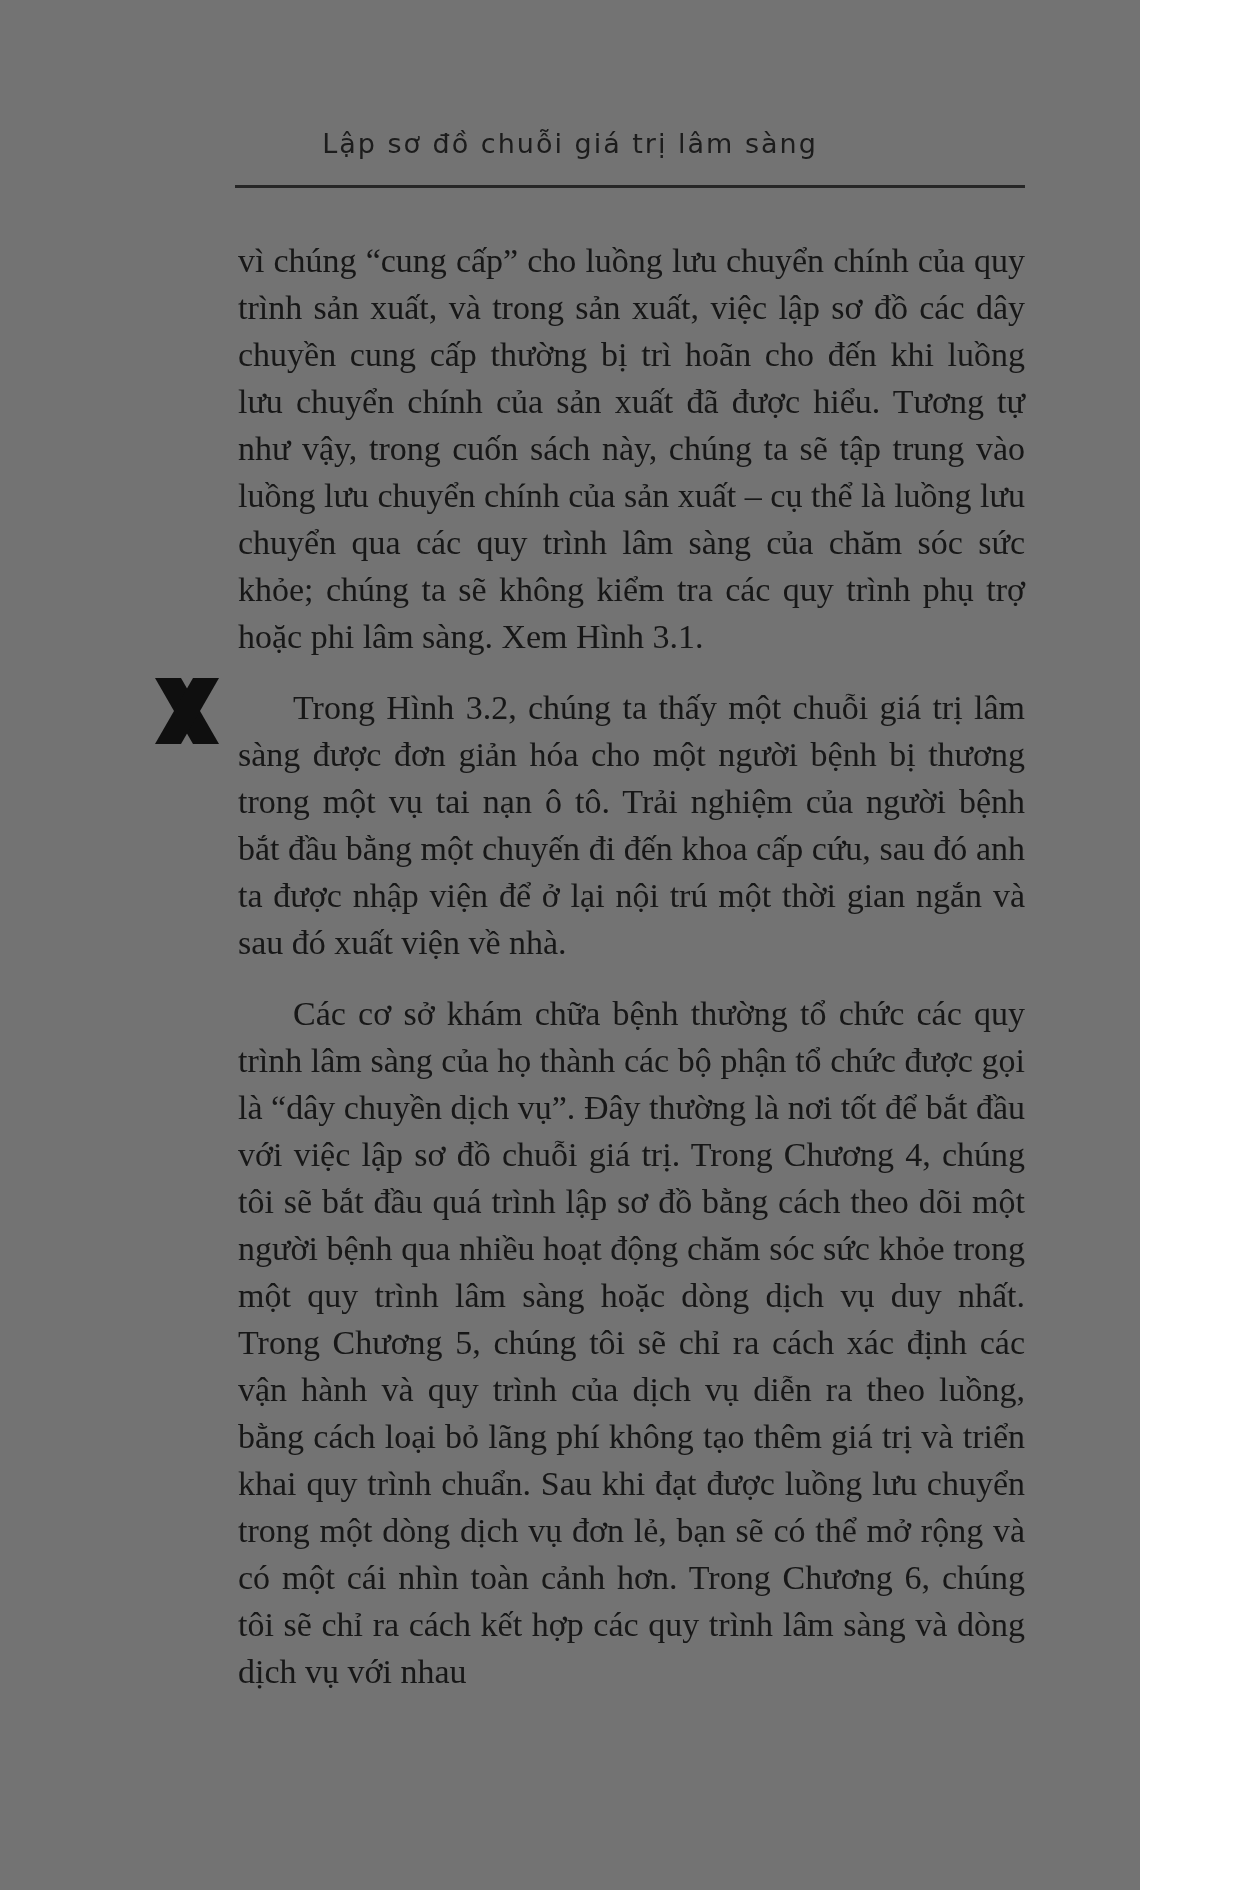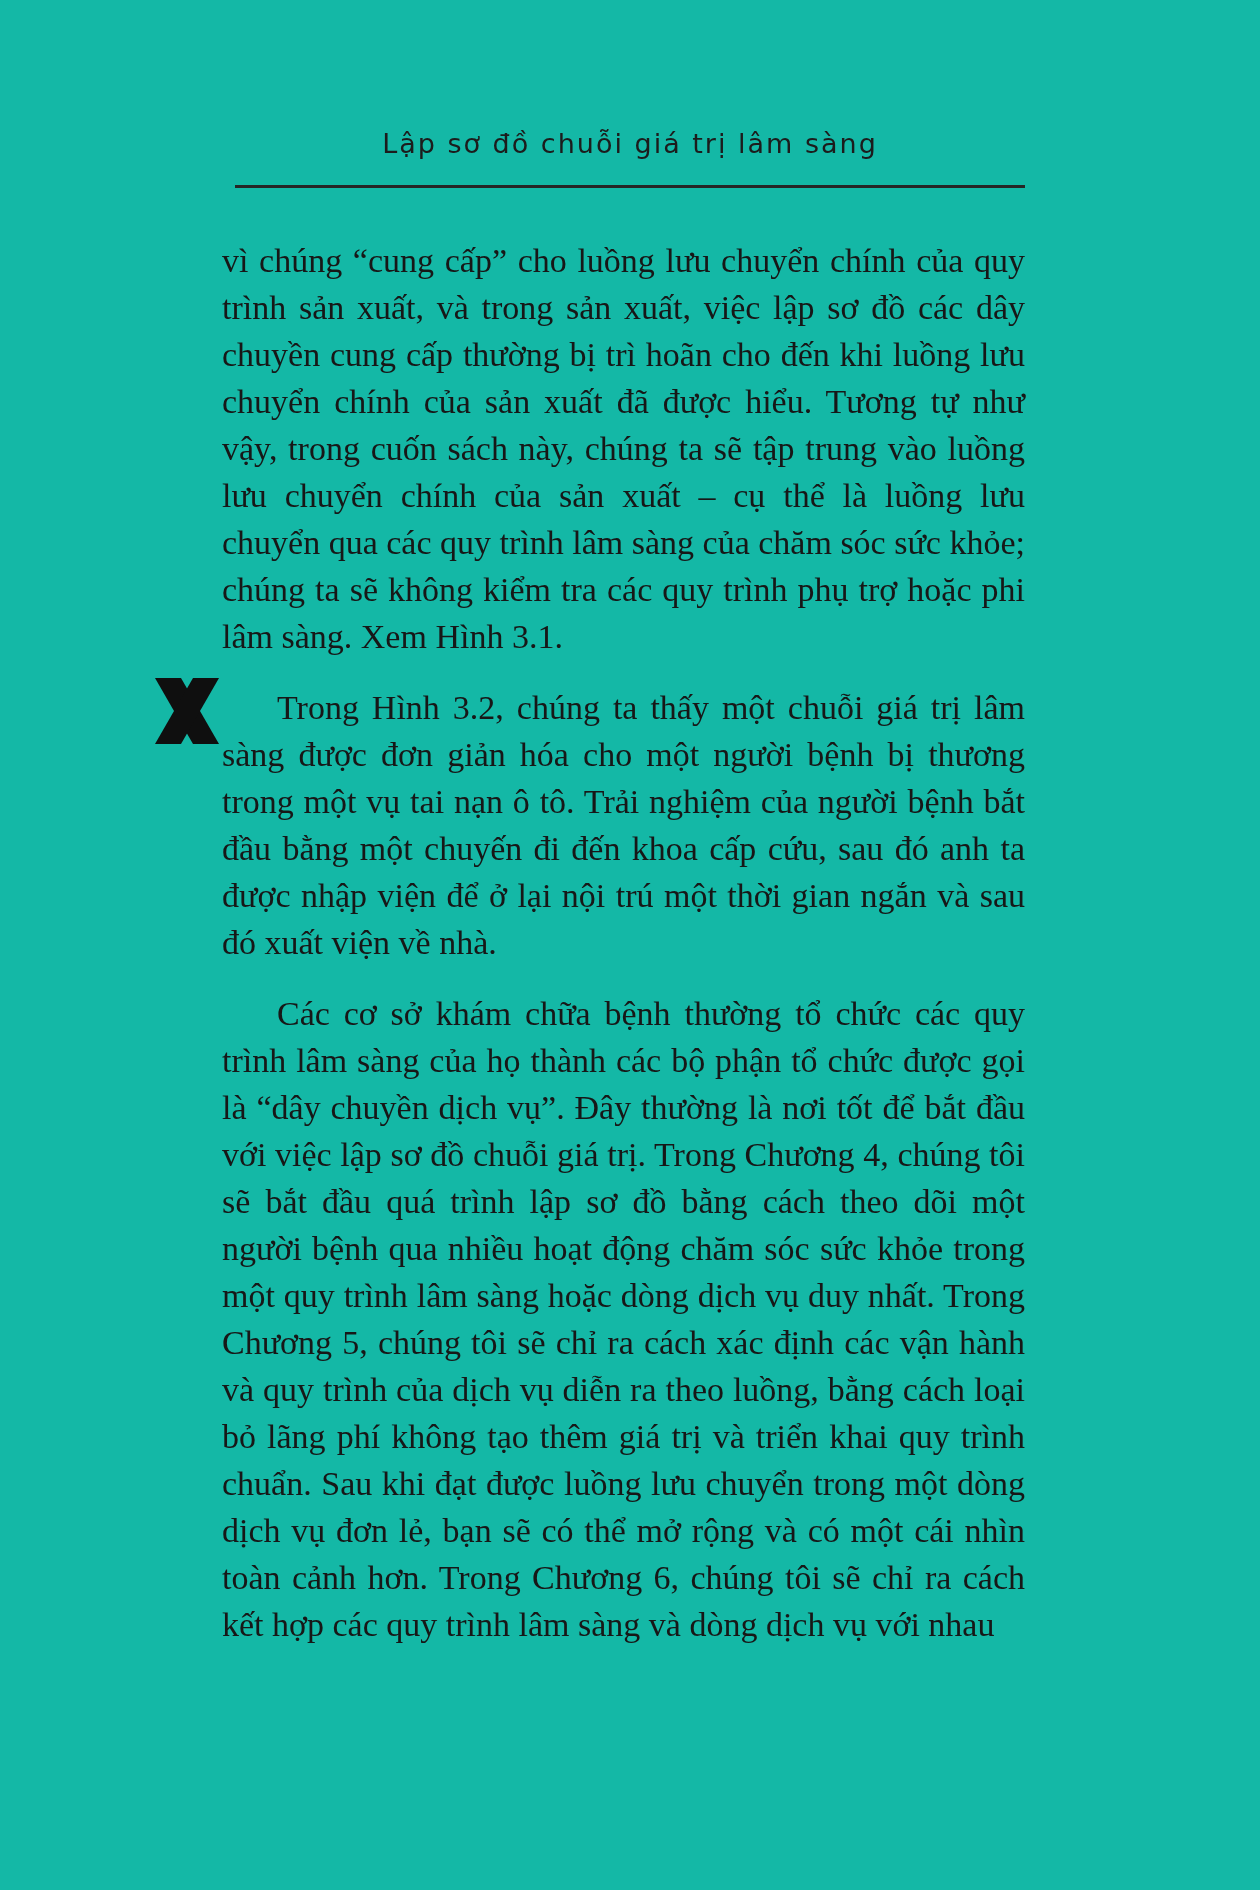--- a/index.html
+++ b/index.html
@@ -1,20 +1,20 @@
 <!DOCTYPE html>
 <html><head>
 <meta charset="utf-8">
 <style>
   html,body{margin:0;padding:0;background:#ffffff;}
   .page{
     position:relative;
-    width:1260px;
+    width:1140px;
     height:1890px;
-    background:#14b8a6;
+    background:#737373;
     color:#161616;
     font-family:"Liberation Serif","DejaVu Serif",serif;
     overflow:hidden;
   }
   .running-head{
     position:absolute;
     top:128px;
     left:0;
     width:100%;
     text-align:center;
@@ -36,21 +36,21 @@
     position:absolute;
     left:222px;
     top:237px;
     width:803px;
     font-size:34px;
     line-height:47px;
     text-align:justify;
     text-justify:inter-word;
     color:#171717;
   }
-  .para{margin:0 0 24px 0;text-indent:55px;}
+  .para{margin:0 0 24px 16px;text-indent:55px;}
   .para.first{text-indent:0;}
   .x-mark{
     position:absolute;
     left:152px;
     top:678px;
     width:72px;
     height:66px;
   }
   .x-mark svg{display:block;}
   .page-number{

